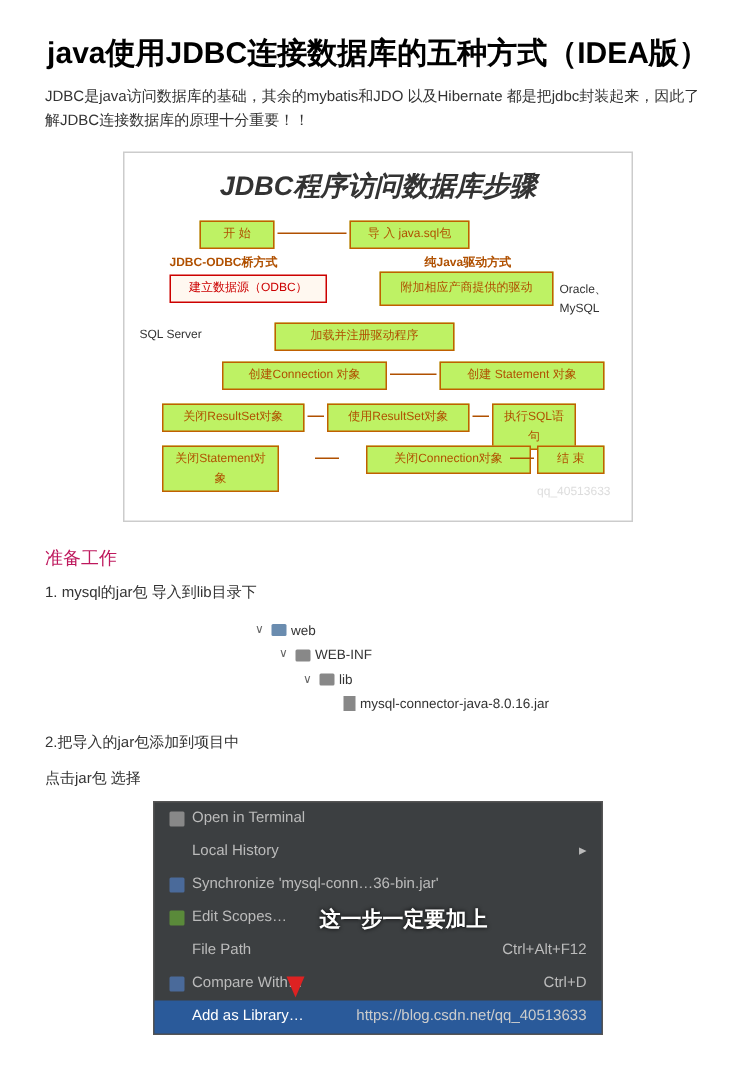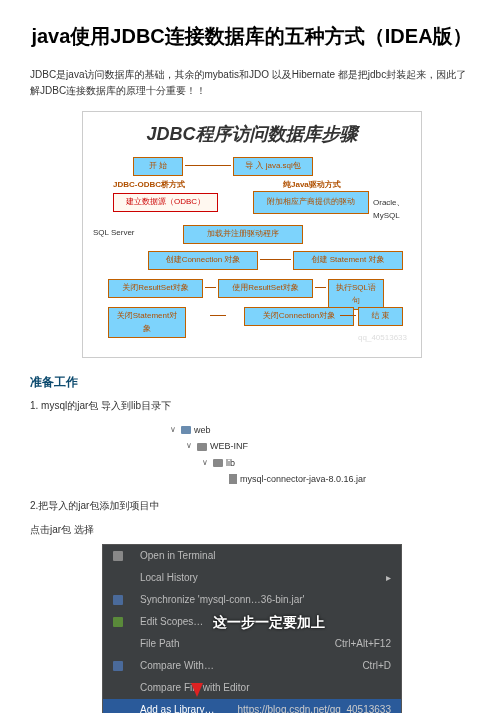--- a/index.html
+++ b/index.html
@@ -1,51 +1,51 @@
 <!DOCTYPE html>
 <html><head>
 <meta charset="utf-8">
 <style>
   * { box-sizing: border-box; margin: 0; padding: 0; }
   body { font-family: "Microsoft YaHei", Arial, sans-serif; background: #fff; color: #333; padding: 20px 30px; line-height: 1.6; }
-  h1 { text-align: center; font-size: 20px; font-weight: bold; margin-bottom: 15px; color: #000; }
+  h1 { text-align: center; font-size: 20px; font-weight: bold; margin-bottom: 5px; color: #000; }
   .intro { font-size: 10px; margin-bottom: 12px; }
   
   
   .diagram { width: 340px; margin: 0 auto 15px; border: 1px solid #ccc; background: #fff; padding: 8px 10px 10px; position: relative; }
   .diagram-title { text-align: center; font-size: 18px; font-weight: bold; margin-bottom: 8px; font-family: "SimHei", sans-serif; font-style: italic; }
   .flowarea { position: relative; font-size: 8px; height: 190px; }
-  .fbox { position: absolute; border: 1px solid #c06000; background: #7dd3fc; color: #b05000; padding: 2px 4px; text-align: center; font-size: 8px; }
+  .fbox { position: absolute; border: 1px solid #c06000; background: #bef264; color: #b05000; padding: 2px 4px; text-align: center; font-size: 8px; }
   .hdr { position: absolute; color: #b05000; font-size: 8px; font-weight: bold; }
   .lbl { position: absolute; color: #333; font-size: 8px; }
   .redborder { border-color: #c00; color: #c00; }
   .arrow { position: absolute; background: #b05000; }
   .watermark { position: absolute; right: 4px; bottom: 2px; color: #ddd; font-size: 8px; }
 
-  h2 { font-size: 12px; font-weight: bold; color: #0c4a6e; margin: 10px 0 6px; }
+  h2 { font-size: 12px; font-weight: normal; color: #be185d; margin: 10px 0 6px; }
   .step { font-size: 10px; margin-bottom: 8px; }
   
   
   .tree { font-size: 9px; margin: 6px 0 10px 140px; color: #333; }
   .tree-row { display: flex; align-items: center; gap: 3px; padding: 1px 0; }
   .indent1 { margin-left: 16px; }
   .indent2 { margin-left: 32px; }
   .indent3 { margin-left: 48px; }
   .folder-icon { width: 10px; height: 8px; background: #888; display: inline-block; border-radius: 1px; }
   .folder-icon.blue { background: #6a8caf; }
   .jar-icon { width: 8px; height: 10px; background: #888; display: inline-block; }
   .chev { color: #666; font-size: 8px; width: 8px; display:inline-block; }
 
   .subtext { font-size: 10px; margin-bottom: 6px; }
   
   
   .ctxwrap { width: 300px; margin: 0 auto 12px; }
   .ctxmenu { background: #3c3f41; color: #bbb; font-size: 10px; border: 1px solid #555; }
   .ctxitem { padding: 3px 10px; display: flex; align-items: center; justify-content: space-between; position: relative; }
-  .ctxitem .left { display:flex; align-items:center; gap:17px; }
+  .ctxitem .left { display:flex; align-items:center; gap:5px; }
   .ctxicon { width: 10px; height: 10px; display: inline-block; background: #888; border-radius: 1px; }
   .ctxicon.green { background: #5a8a3a; }
   .ctxicon.blue { background: #4a6a9a; }
   .ctxhighlight { background: #2a5a9a; color: #fff; }
   .ctxoverlay { position: absolute; top: 0; left: 110px; font-size: 14px; color: #fff; font-weight: bold; text-shadow: 0 0 3px #000; }
   .redarrow { position: absolute; left: 88px; top: -16px; width: 0; height: 0; border-left: 6px solid transparent; border-right: 6px solid transparent; border-top: 14px solid #d22; }
 </style>
 </head>
 <body>
 
@@ -153,26 +153,20 @@
         </span>
         <span>Ctrl+Alt+F12</span>
       </div>
     <div class="ctxitem">
         <span class="left">
           <span class="ctxicon blue"></span>
           <span>Compare With…</span>
         </span>
         <span>Ctrl+D</span>
       </div>
-    <div class="ctxitem">
-        <span class="left">
-          <span style="width:10px"></span>
-          <span>Compare File with Editor</span>
-        </span>
-      </div>
     <div class="ctxitem ctxhighlight" style="position:relative">
       <span class="redarrow"></span>
       <span class="left">
           <span style="width:10px"></span>
           <span>Add as Library…</span>
         </span>
       <span style="color:#ccc">https://blog.csdn.net/qq_40513633</span>
     </div>
   </div>
 

